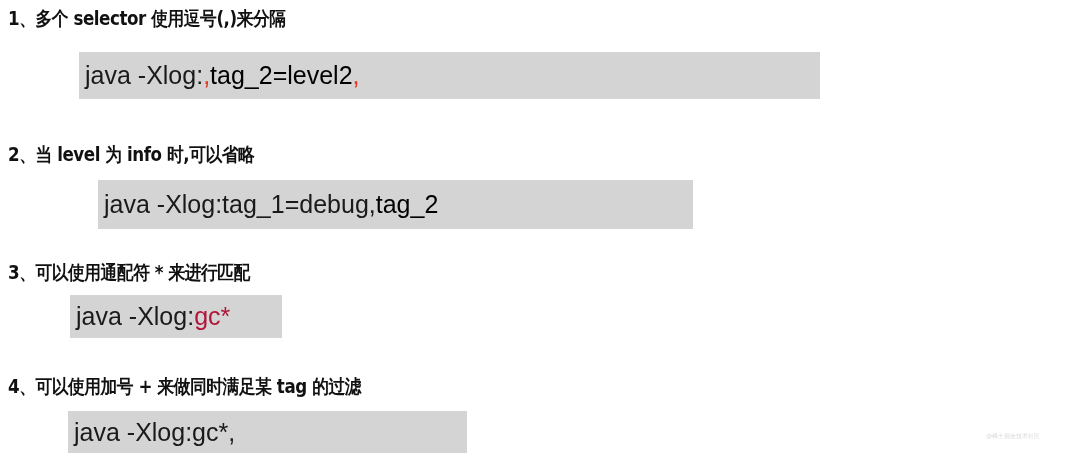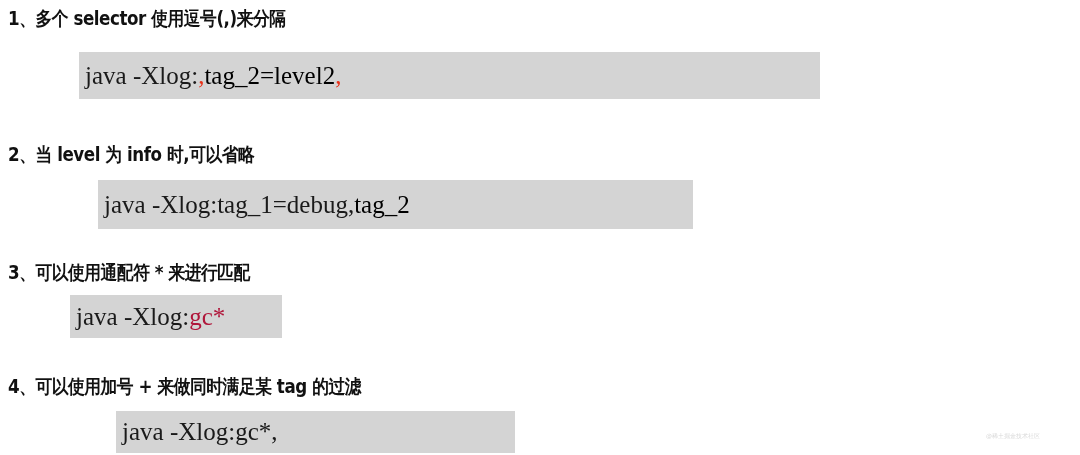--- a/index.html
+++ b/index.html
@@ -22,21 +22,21 @@
       font-size: 19px;
       color: #111111;
       letter-spacing: -0.5px;
       white-space: nowrap;
       transform: scaleX(0.88);
       transform-origin: left center;
     }
     .code-box {
       position: absolute;
       background: #d4d4d4;
-      font-family: Liberation Serif, serif;
+      font-family: Liberation Sans, sans-serif;
       font-size: 25px;
       color: #1a1a1a;
       white-space: nowrap;
       box-sizing: border-box;
       display: flex;
       align-items: center;
       padding-left: 6px;
     }
     .c-red { color: #b0163a; }
     .c-green { color: #000000; }
@@ -69,17 +69,17 @@
     <span class="c-green">tag_2</span>
 </div>
 
 <div class="heading" style="top:260px;">3、可以使用通配符 * 来进行匹配</div>
 <div class="code-box" style="left:70px; top:295px; width:212px; height:43px;">
   <span class="c-black">java -Xlog:</span>
     <span class="c-red">gc*</span>
 </div>
 
 <div class="heading" style="top:374px;">4、可以使用加号 + 来做同时满足某 tag 的过滤</div>
-<div class="code-box" style="left:68px; top:411px; width:399px; height:42px;margin-left:48px;">
+<div class="code-box" style="left:68px; top:411px; width:399px; height:42px;">
   <span class="c-black">java -Xlog:gc*,</span>
 </div>
 
 <div class="watermark">@稀土掘金技术社区</div>
 
 </body></html>

